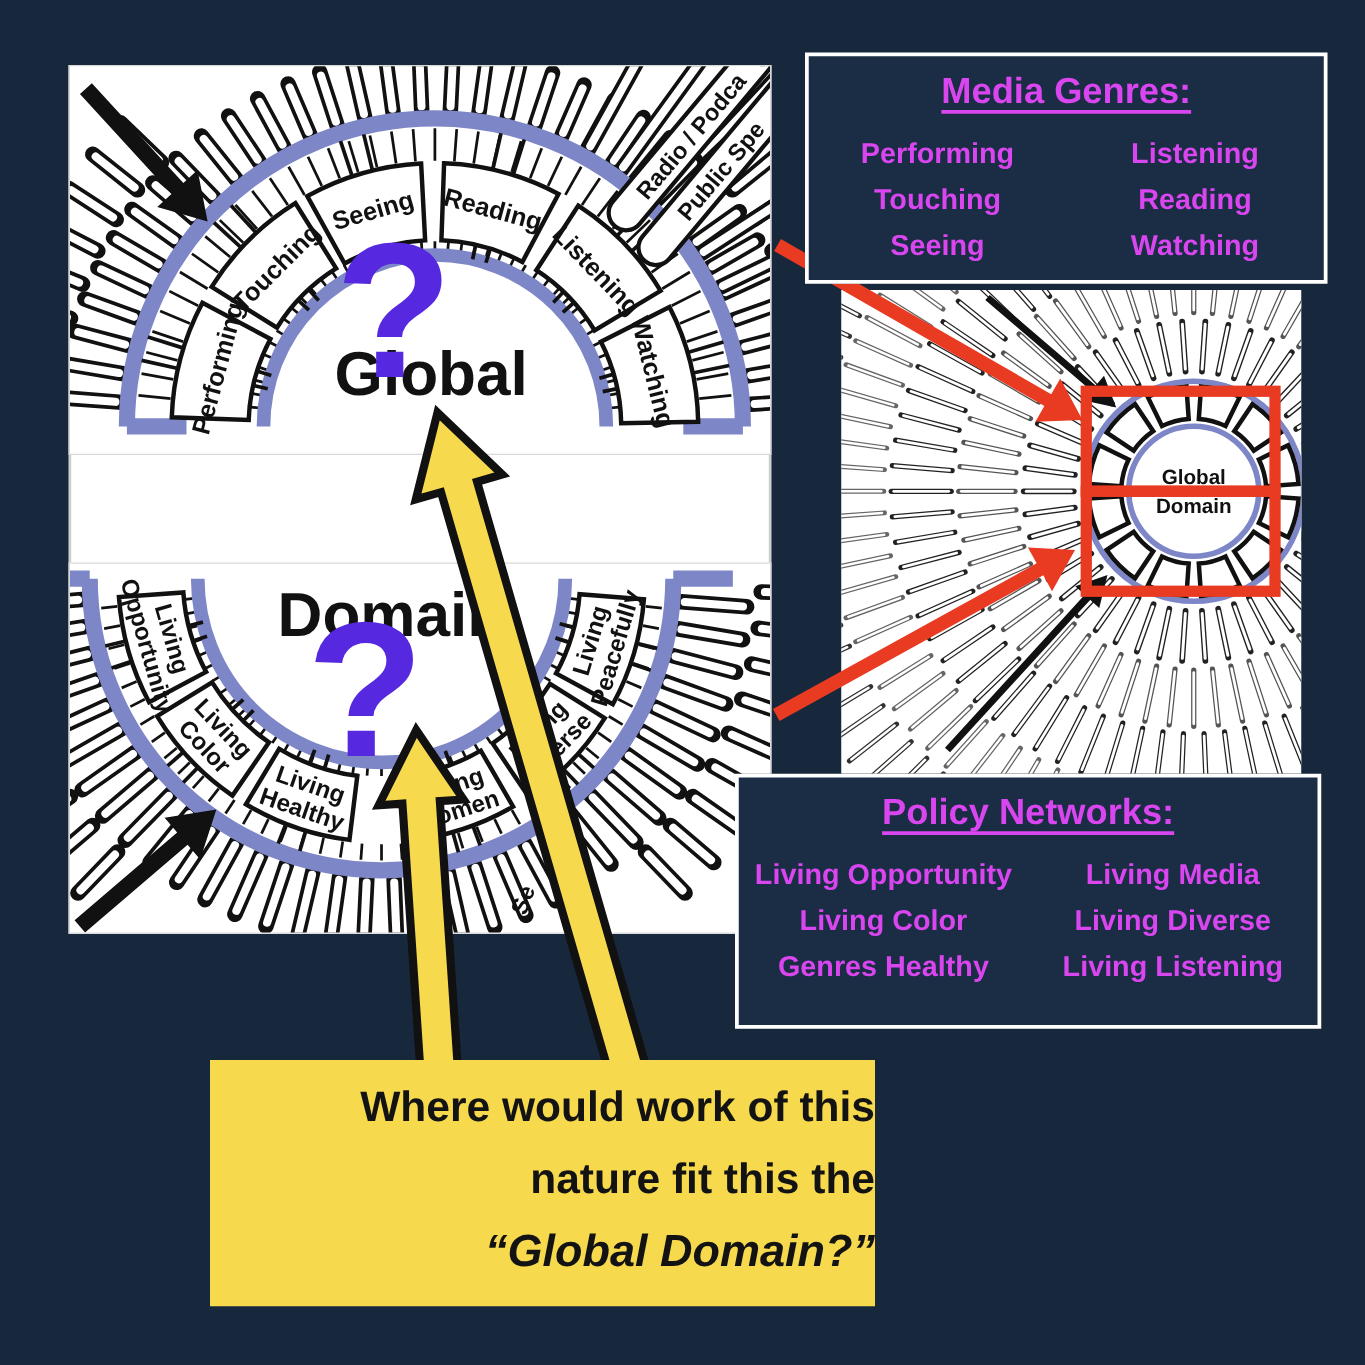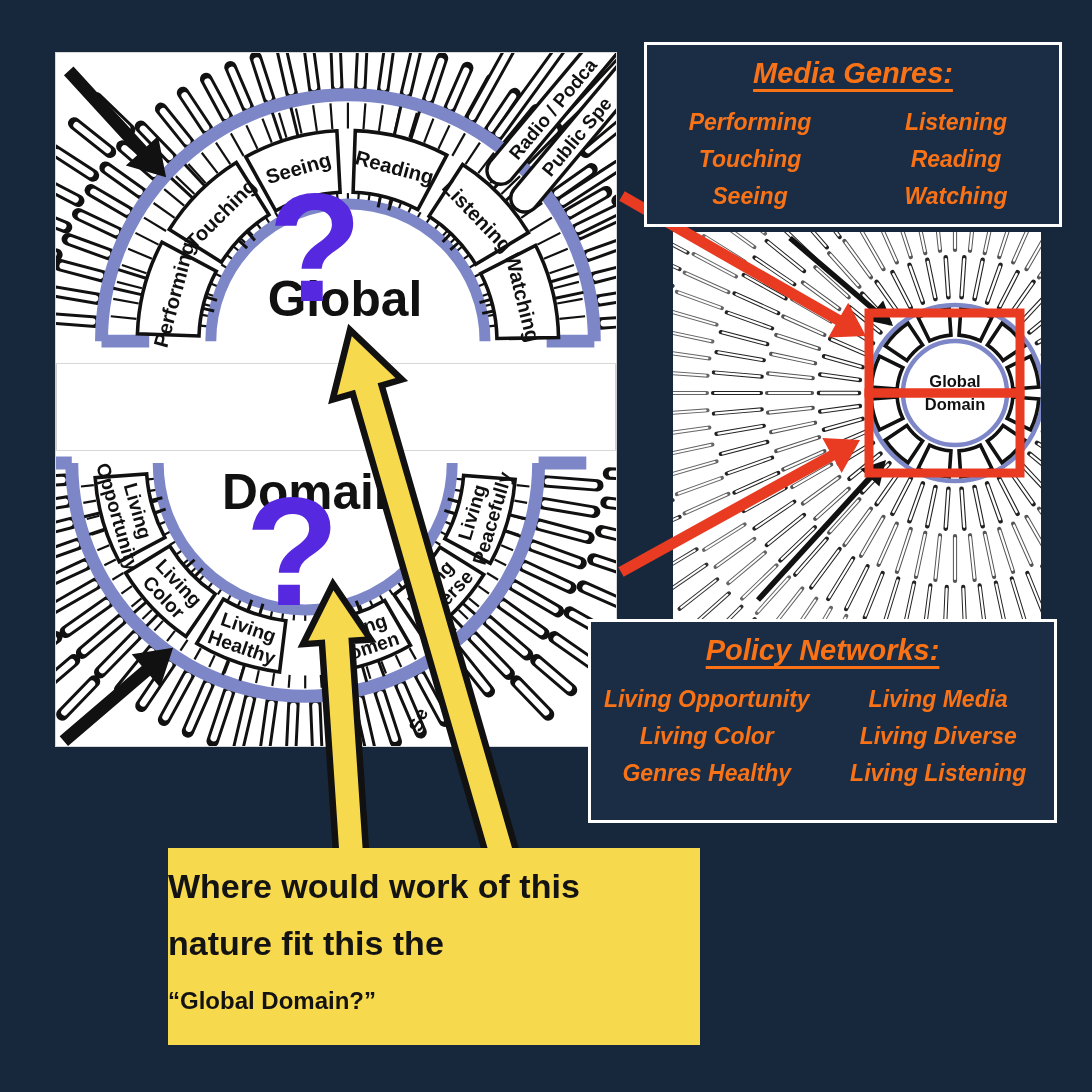--- a/index.html
+++ b/index.html
@@ -7,33 +7,33 @@
          font-family:"Liberation Sans",sans-serif;}
   .abs{position:absolute;}
   #backdrop{left:55px;top:52px;width:562px;height:695px;background:#fff;border:2px solid #cfcfcf;box-sizing:border-box;}
   svg.fan{position:absolute;background:#fff;border:1.5px solid #d8d8d8;box-sizing:border-box;}
   #fan1{left:55px;top:52px;width:562px;height:312px;}
   #fan2{left:55px;top:450px;width:562px;height:297px;}
   #sb{position:absolute;left:673px;top:232px;width:368px;height:387px;background:#fff;}
   #ovR,#ovY{position:absolute;left:0;top:0;width:1092px;height:1092px;pointer-events:none;}
   #ovR{z-index:30;} #ovY{z-index:50;}
   .info-box{position:absolute;background:#1b2c45;border:3px solid #ffffff;box-sizing:border-box;
-            color:#f97316;text-align:center;z-index:40;font-style:italic;}
+            color:#d946ef;text-align:center;z-index:40;}
   #mediaBox{left:644px;top:42px;width:418px;height:185px;}
   #policyBox{left:588px;top:619px;width:469px;height:204px;}
   .box-title{font-weight:bold;font-size:29px;margin-top:12px;text-decoration:underline;
              text-decoration-thickness:3px;text-underline-offset:6px;}
   .box-cols{display:flex;margin-top:14px;}
   .box-col{flex:1;display:flex;flex-direction:column;}
   .box-item{font-weight:bold;font-size:23px;line-height:37px;white-space:nowrap;}
   #questionBox{position:absolute;left:168px;top:848px;width:532px;height:197px;background:#f7d94e;
-               z-index:60;text-align:left;color:#131313;}
+               z-index:60;text-align:right;color:#131313;}
   .q-line{font-weight:bold;font-size:34px;line-height:57px;}
   .q-line.first{margin-top:10px;}
-  .q-line.italic{font-size:24px;}
+  .q-line.italic{font-style:italic;font-size:36px;}
   svg text{font-family:"Liberation Sans",sans-serif;}
 </style>
 </head>
 <body>
 
 <div id="stage">
 
   <div id="backdrop" class="abs"></div>
 
   <svg id="fan1" class="fan" viewBox="0 0 562 312">

